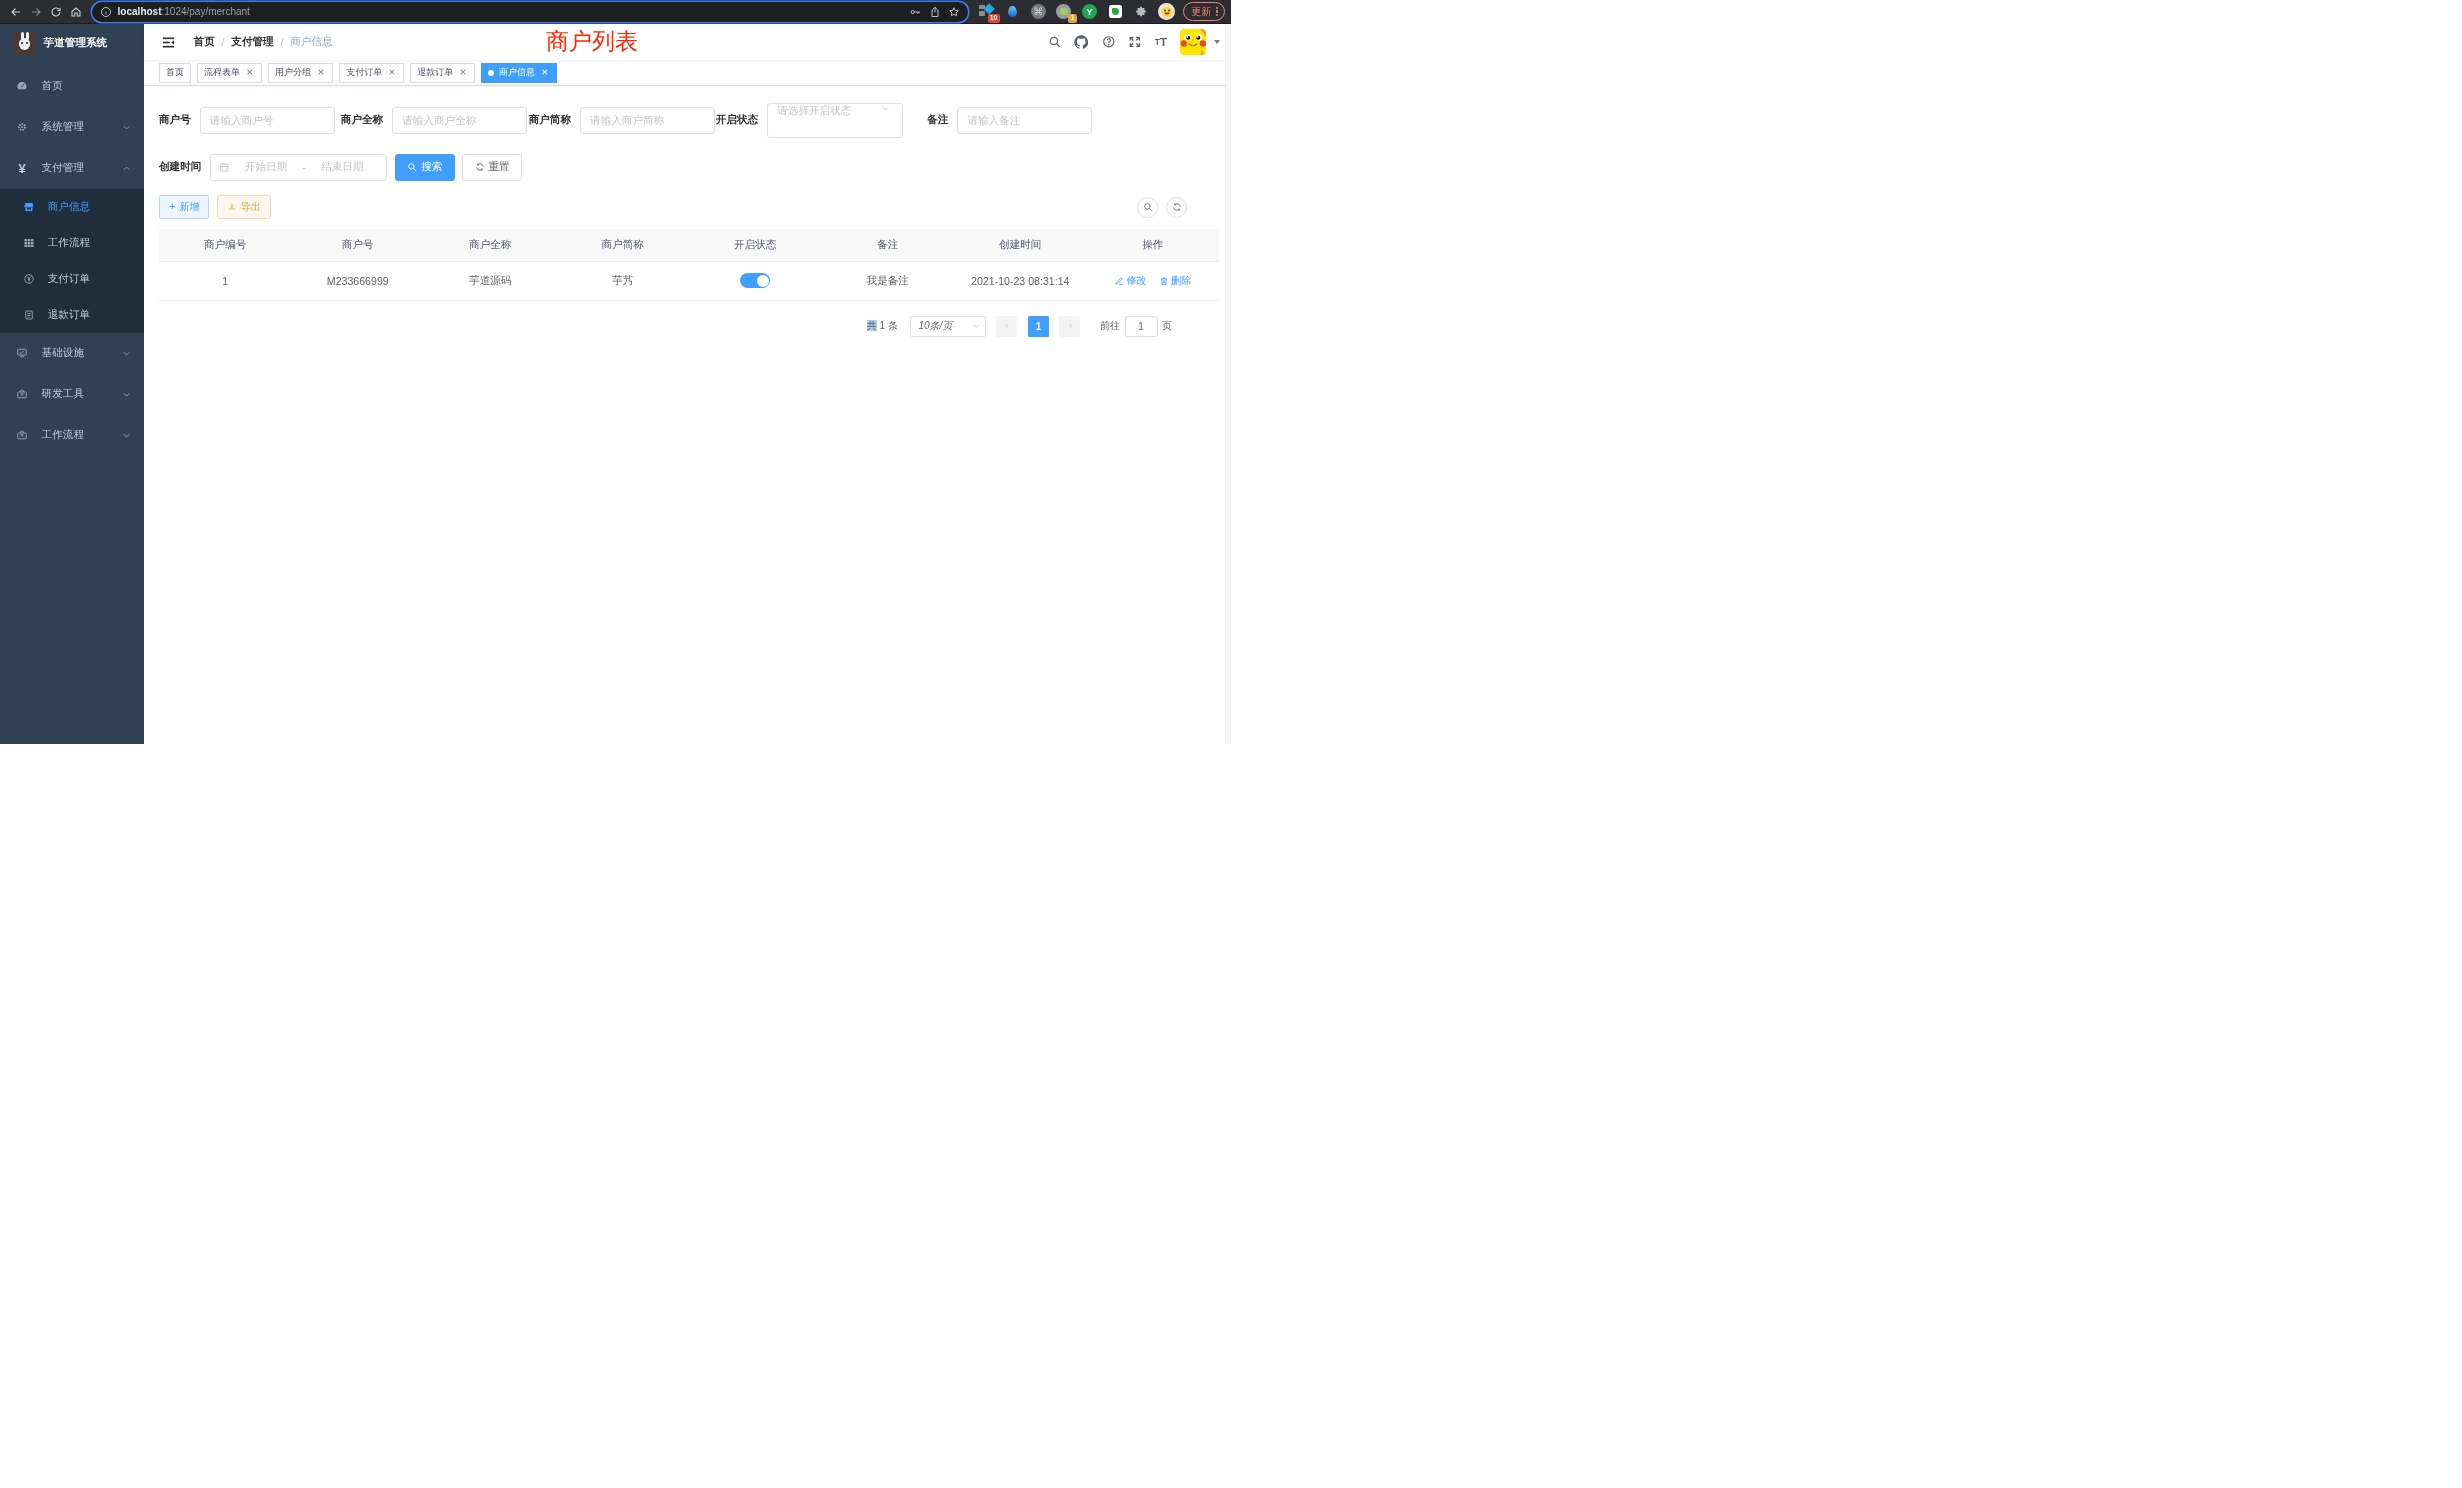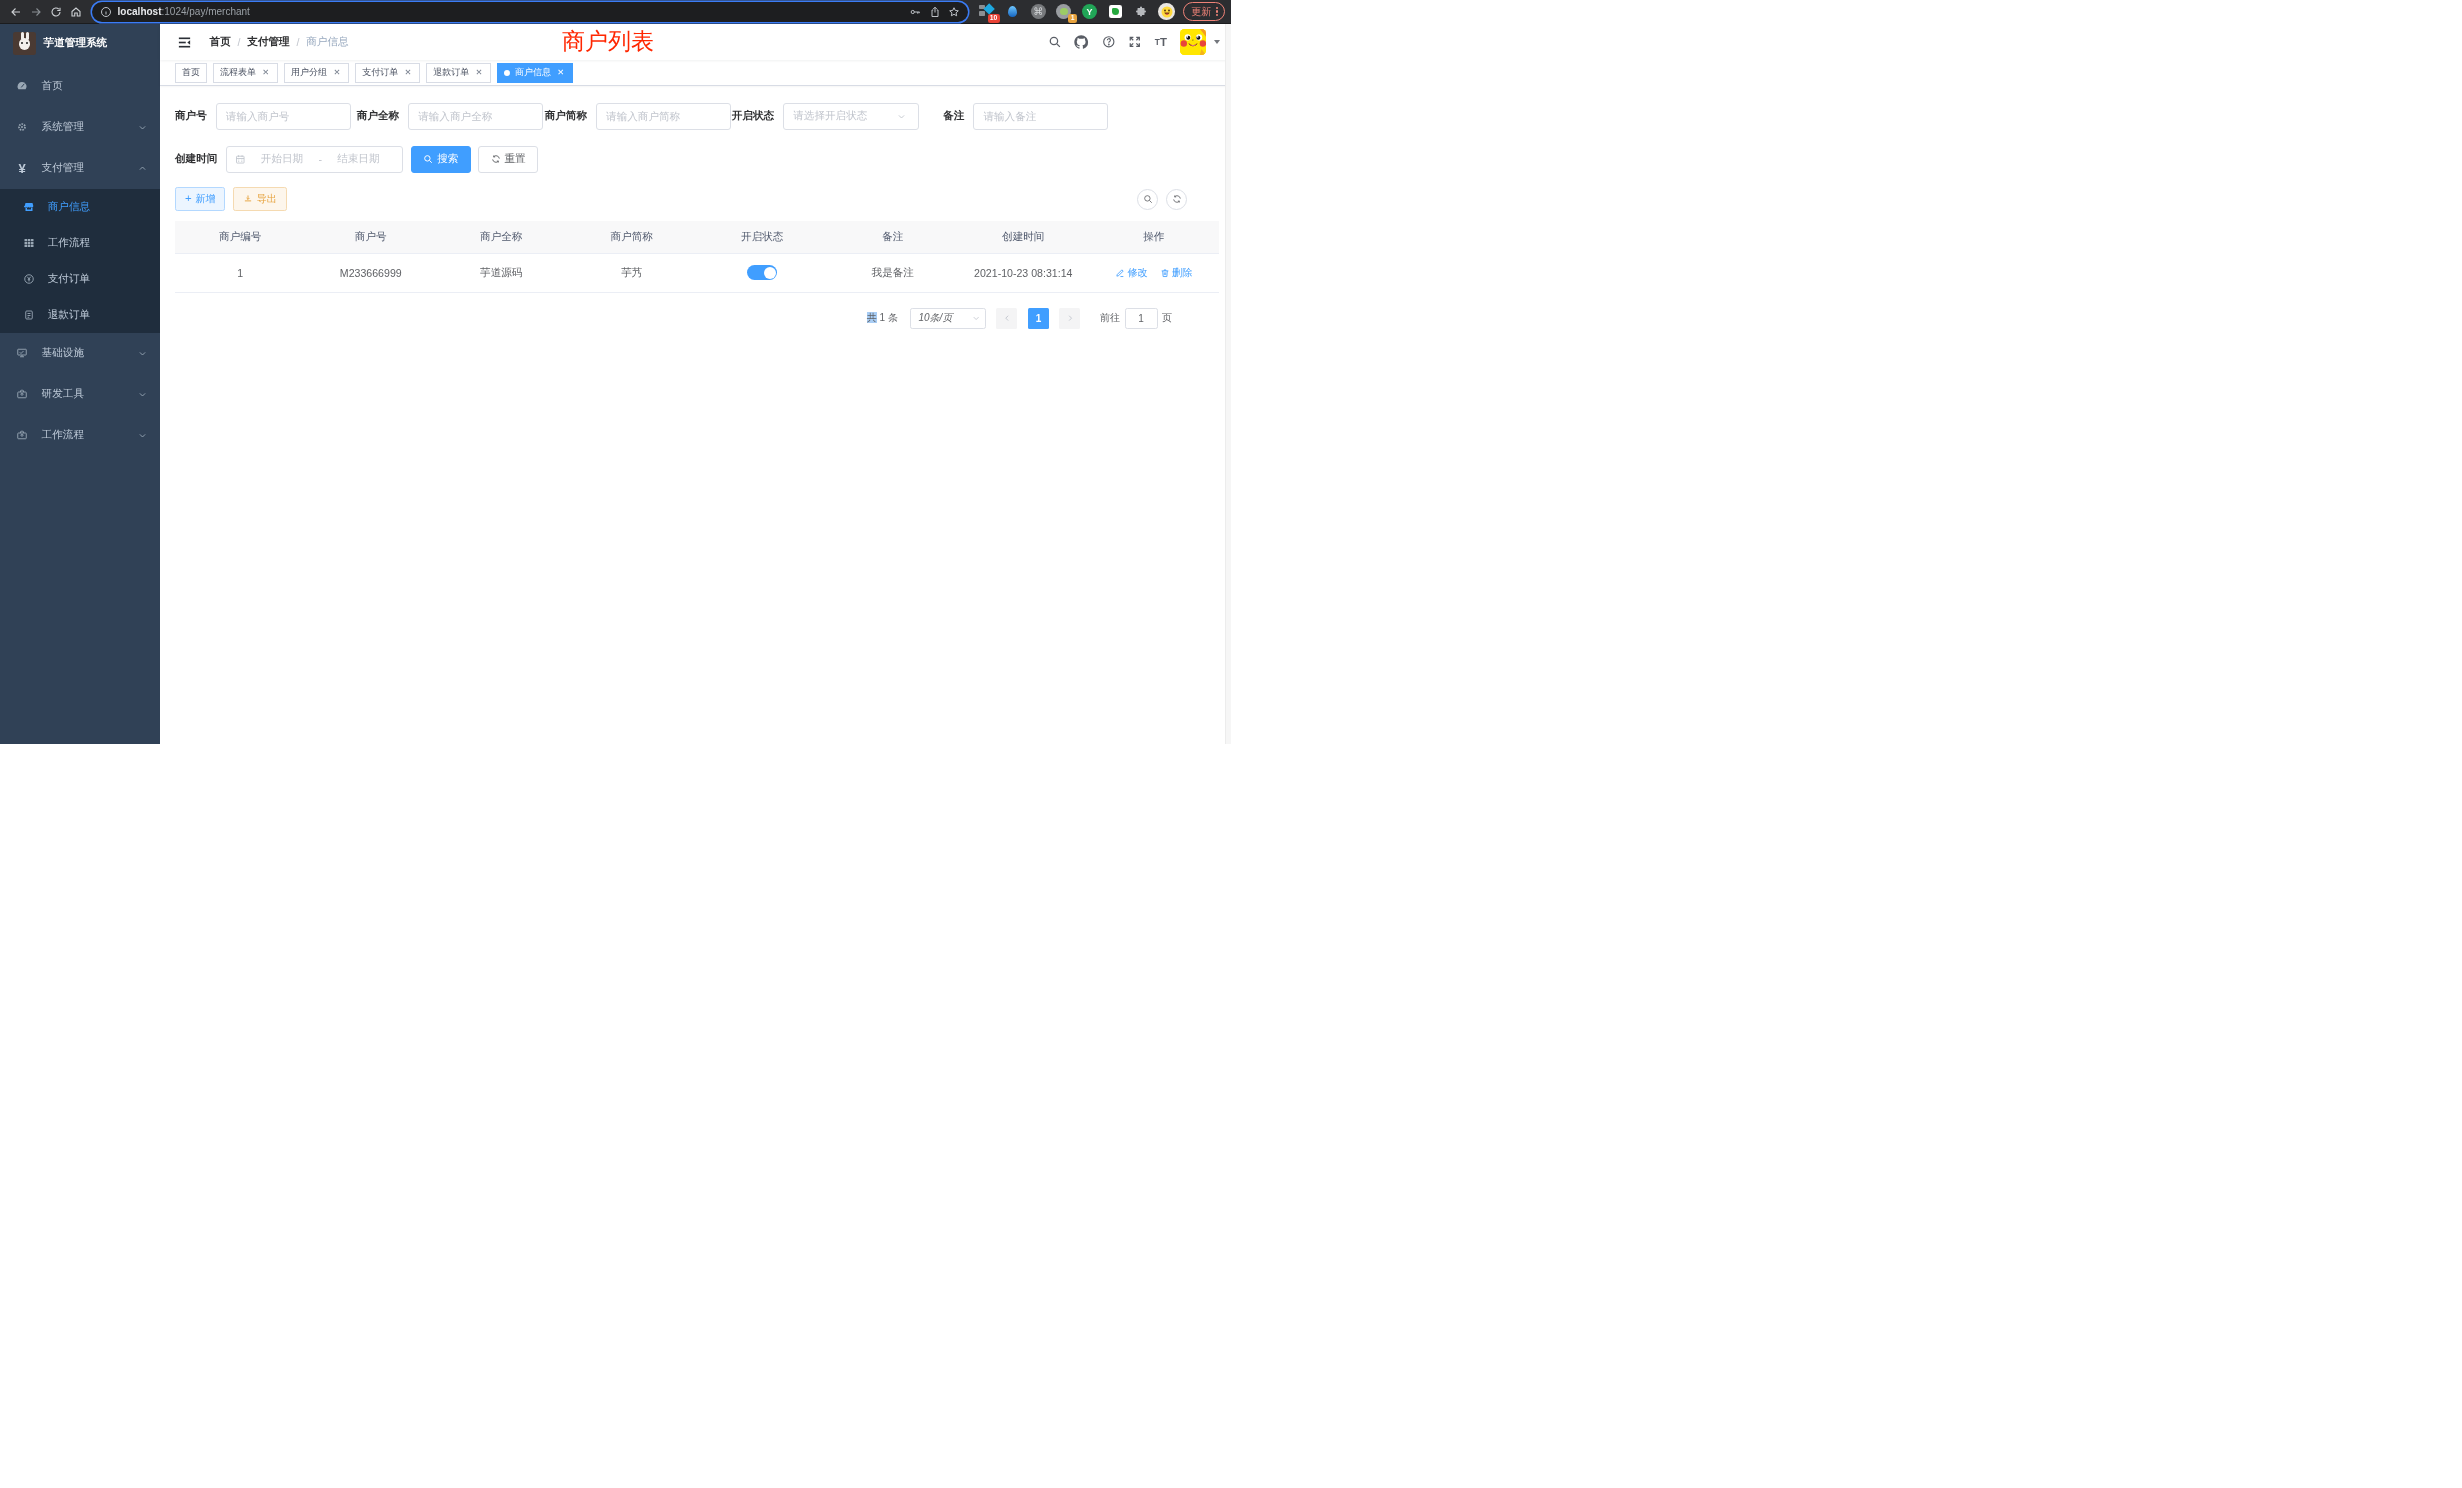--- a/index.html
+++ b/index.html
@@ -40,21 +40,21 @@
   .face { width:16.7px; height:16.7px; border-radius:50%; background:#e9e6e2; display:flex; align-items:center; justify-content:center;}
   .update { display:flex; align-items:center; gap:4.5px; border:1.5px solid #ee8277; color:#ee8277;
             border-radius:10.6px; padding:1.5px 6px 1.5px 7.6px; font-size:10px; flex:none; }
   .kebab { display:flex; flex-direction:column; gap:1.5px;}
   .kebab i { width:2.3px; height:2.3px; border-radius:50%; background:#ee8277; display:block;}
 
   
   .app { position:absolute; top:24px; left:0; right:0; bottom:0; display:flex; }
 
   
-  .sidebar { width:160px; background:#304156; color:#bfcbd9; flex:none; display:flex; flex-direction:column;}
+  .sidebar { width:144px; background:#304156; color:#bfcbd9; flex:none; display:flex; flex-direction:column;}
   .logo-row { height:38px; display:flex; align-items:center; padding-left:13px; gap:7.6px; flex:none;}
   .logo-img { width:23px; height:23px; border-radius:2.3px; background:#4a3a33; position:relative; overflow:hidden; flex:none;}
   .logo-img .r-head{ position:absolute; left:6px; top:6.8px; width:11.4px; height:12px; background:#f2efec; border-radius:50%;}
   .logo-img .r-ear1,.logo-img .r-ear2{ position:absolute; top:0.8px; width:3px; height:7.6px; background:#f2efec; border-radius:1.5px;}
   .logo-img .r-ear1{ left:7.6px;} .logo-img .r-ear2{ left:13px;}
   .logo-img .r-eye1,.logo-img .r-eye2{ position:absolute; top:10.6px; width:1.5px; height:2.3px; background:#333; border-radius:50%;}
   .logo-img .r-eye1{left:8.3px;} .logo-img .r-eye2{left:13px;}
   .logo-title { color:#fff; font-weight:700; font-size:10.6px; }
   .menu { flex:1; padding-top:3.8px;}
   .m-item { height:41px; display:flex; align-items:center; padding:0 13px; font-size:10.6px; color:#bfcbd9; cursor:pointer;}
@@ -98,21 +98,21 @@
   .tag.active .x { color:#fff;}
 
   
   .content { flex:1; padding:16.7px 12px 0 15px; overflow:hidden;}
   .frow { display:flex; align-items:center; }
   .fitem { display:flex; align-items:center; margin-right:0;}
   .flabel { font-weight:700; color:#303133; font-size:10.6px; padding-right:9px; white-space:nowrap;}
   .tinput { height:27px; border:0.8px solid #dcdfe6; border-radius:3px; padding:0 9px; font-size:10.6px; color:#606266;
             font-family:inherit; outline:none; background:#fff; width:135px;}
   .tinput::placeholder { color:#c0c4cc;}
-  .selectbox { width:136px; height:27px; border:0.8px solid #dcdfe6; border-radius:3px; display:flex; align-items:center;
+  .selectbox { width:136px; height:35px; border:0.8px solid #dcdfe6; border-radius:3px; display:flex; align-items:flex-start;
                padding:0 12px 0 9px; color:#c0c4cc; font-size:10.6px; cursor:pointer; background:#fff;}
   .selectbox .ph { flex:1;}
   .daterange { width:177px; height:27px; border:0.8px solid #dcdfe6; border-radius:3px; display:flex; align-items:center;
                padding:0 7.6px; color:#c0c4cc; font-size:10.6px; gap:0; background:#fff; cursor:pointer;}
   .daterange .dph { flex:1; text-align:center;}
   .daterange .dsep { color:#c0c4cc;}
   .btn { display:inline-flex; align-items:center; justify-content:center; gap:3.8px; border-radius:3px; cursor:pointer;
          font-size:10.6px; height:27px; padding:0 11.4px; border:0.8px solid #dcdfe6; background:#fff; color:#606266; white-space:nowrap;}
   .btn.primary { background:#409eff; border-color:#409eff; color:#fff;}
   .btn.sm { height:24px; padding:0 9px; font-size:10px; border-radius:2.3px;}

